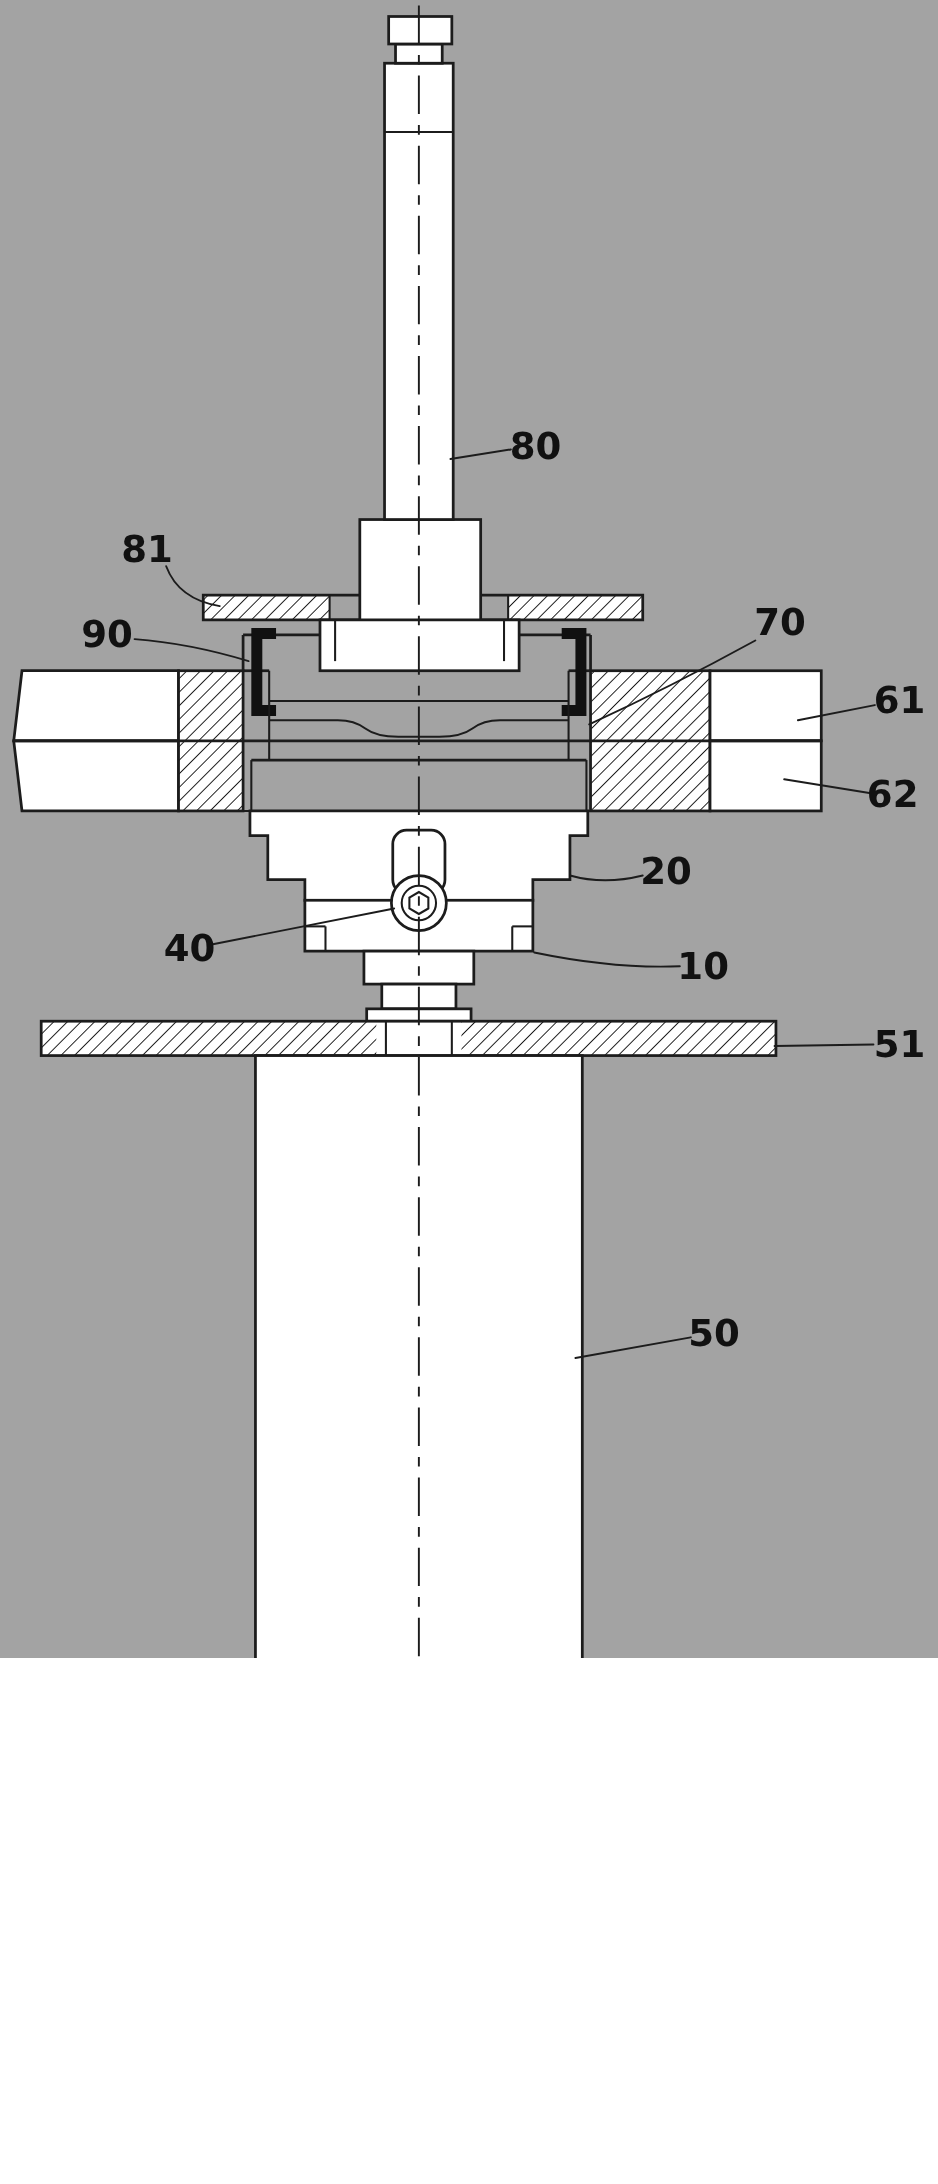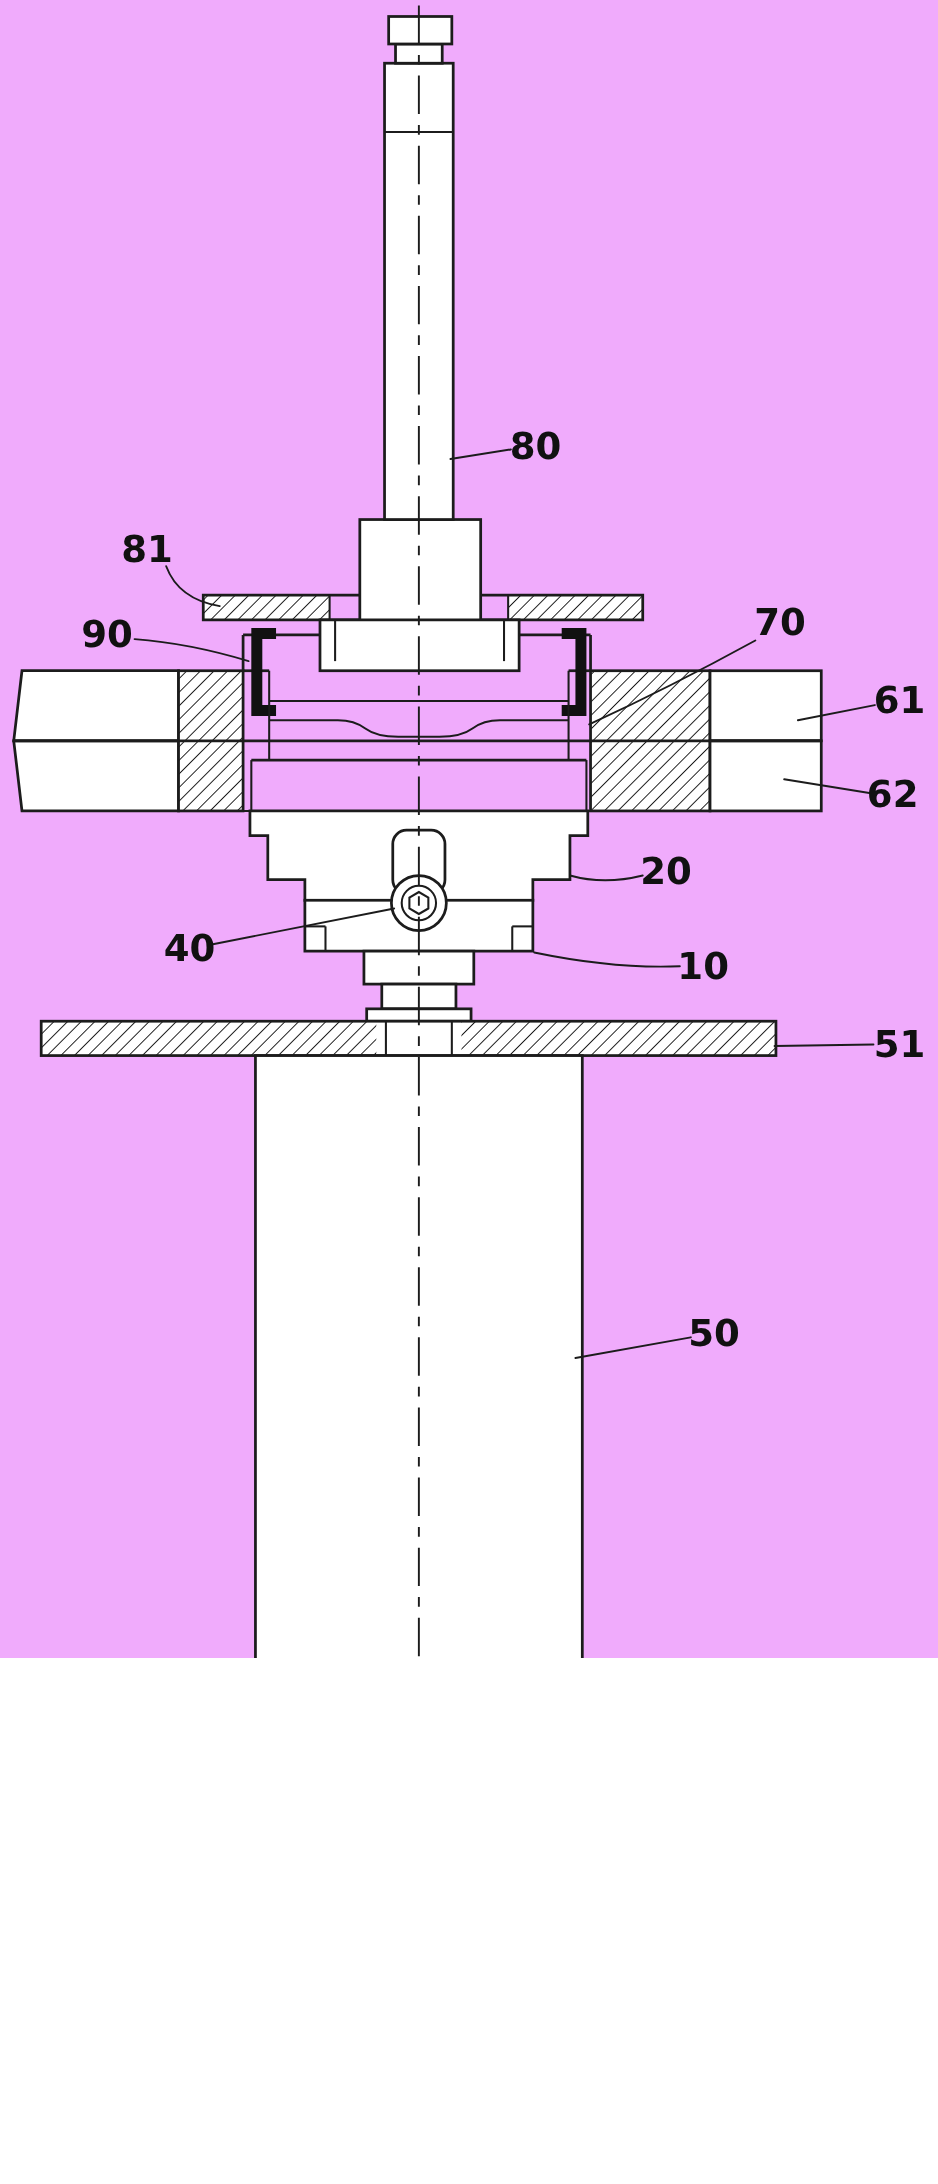--- a/index.html
+++ b/index.html
@@ -3,21 +3,21 @@
 <meta charset="utf-8">
 <style>
   html, body {
     margin: 0;
     padding: 0;
     background: #ffffff;
   }
   .drawing-canvas {
     width: 938px;
     height: 1658px;
-    background: #f0abfc;
+    background: #a3a3a3;
     position: relative;
     overflow: hidden;
     font-family: "DejaVu Sans", sans-serif;
     text-align: right;
   }
   svg { display: block; }
   .outline { fill: #ffffff; stroke: #1c1c1c; stroke-width: 2; }
   .nofill  { fill: none;    stroke: #1c1c1c; stroke-width: 2; }
   .thin    { fill: none;    stroke: #1c1c1c; stroke-width: 1.5; }
   .hatchfill { fill: url(#hatch); stroke: none; }

